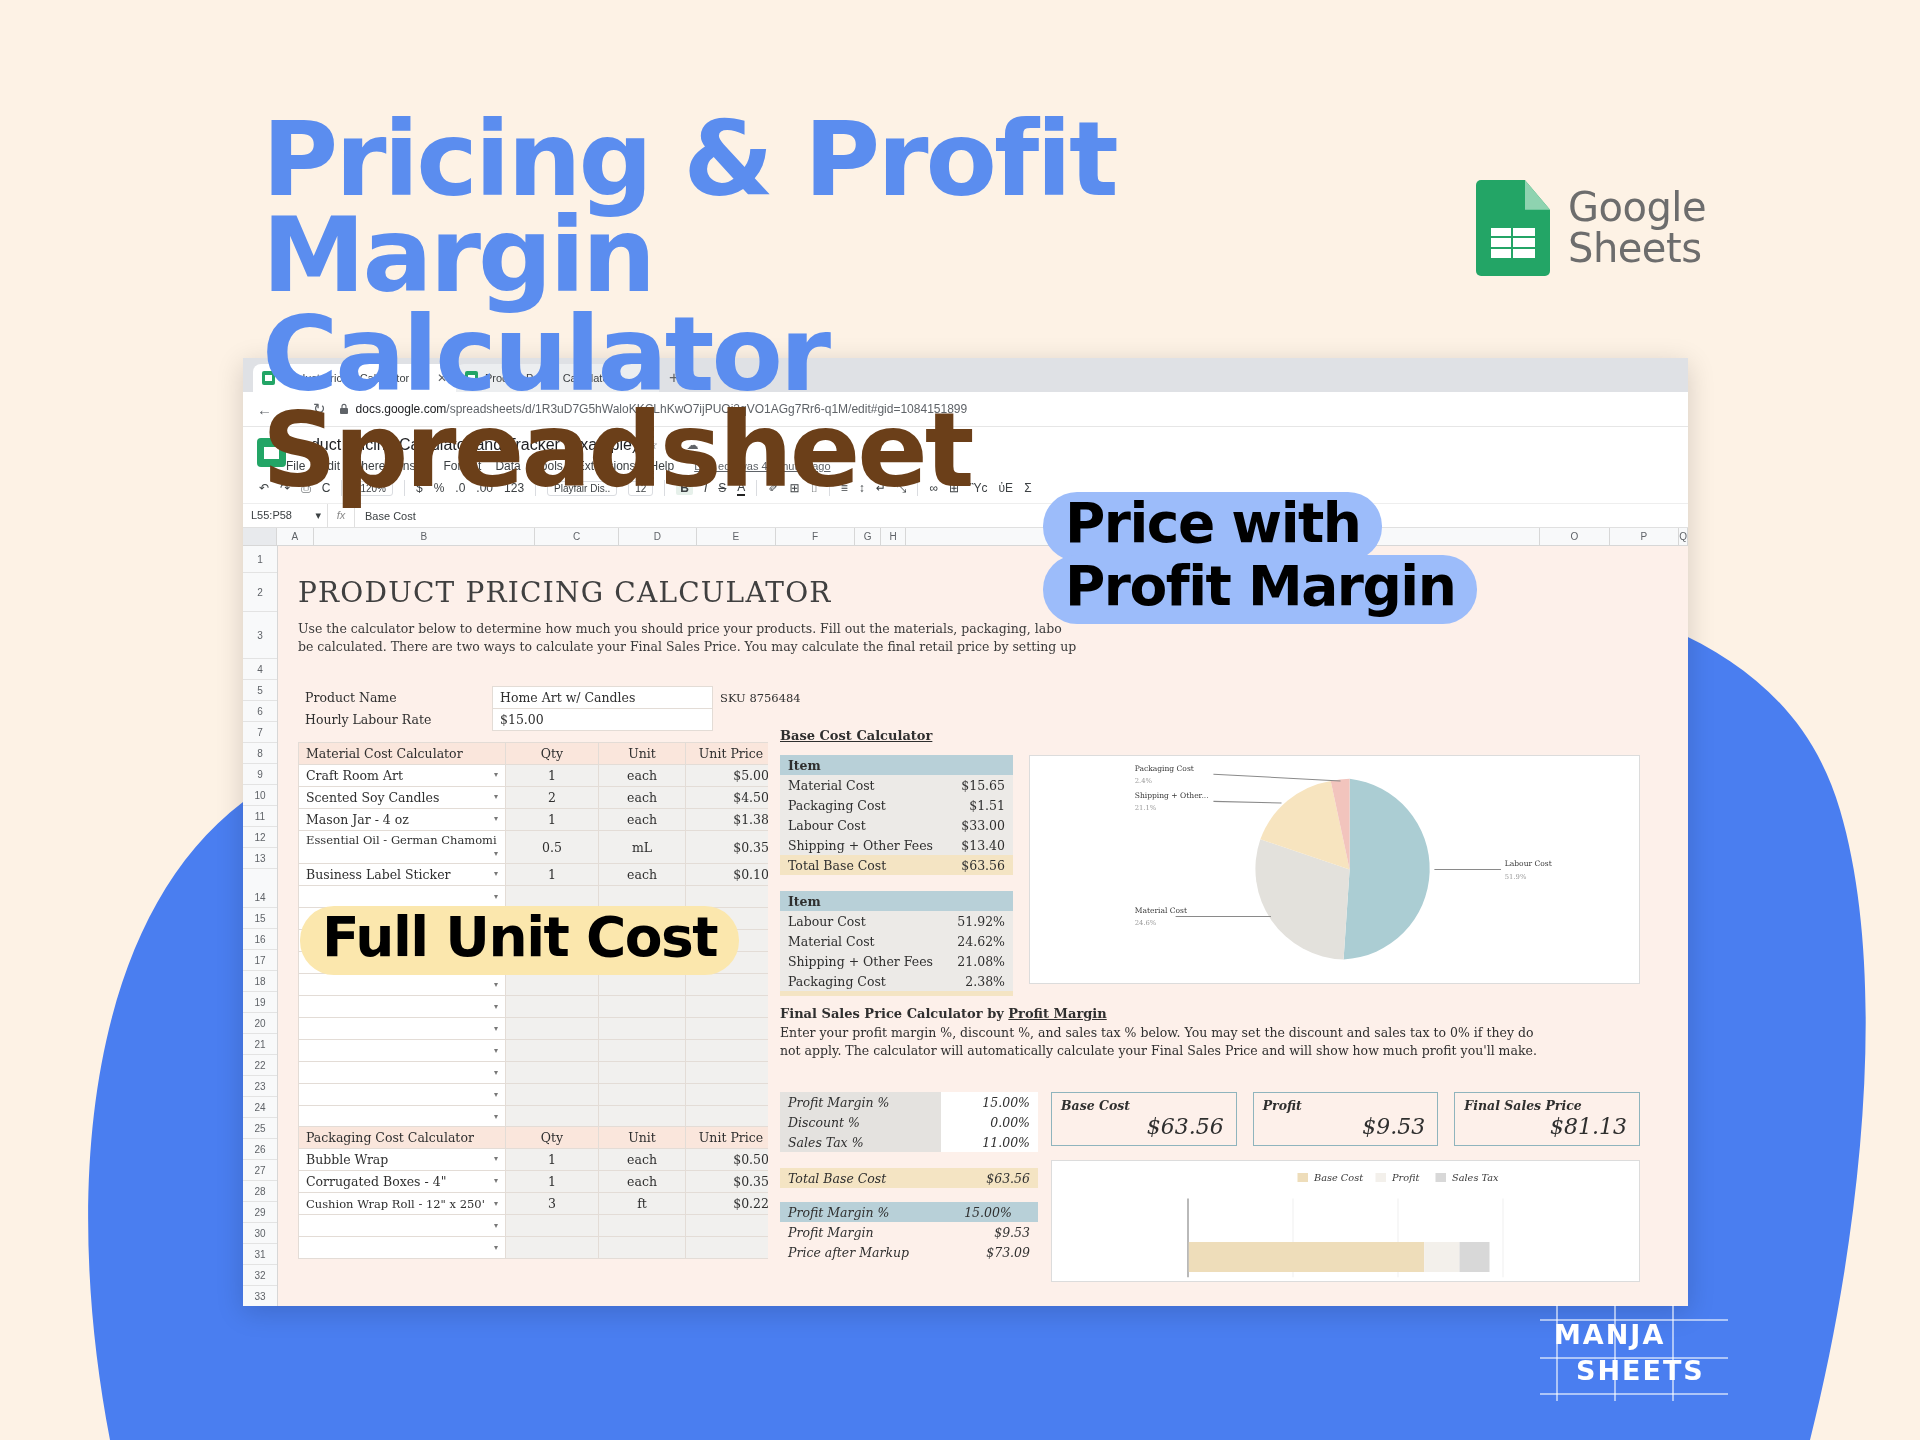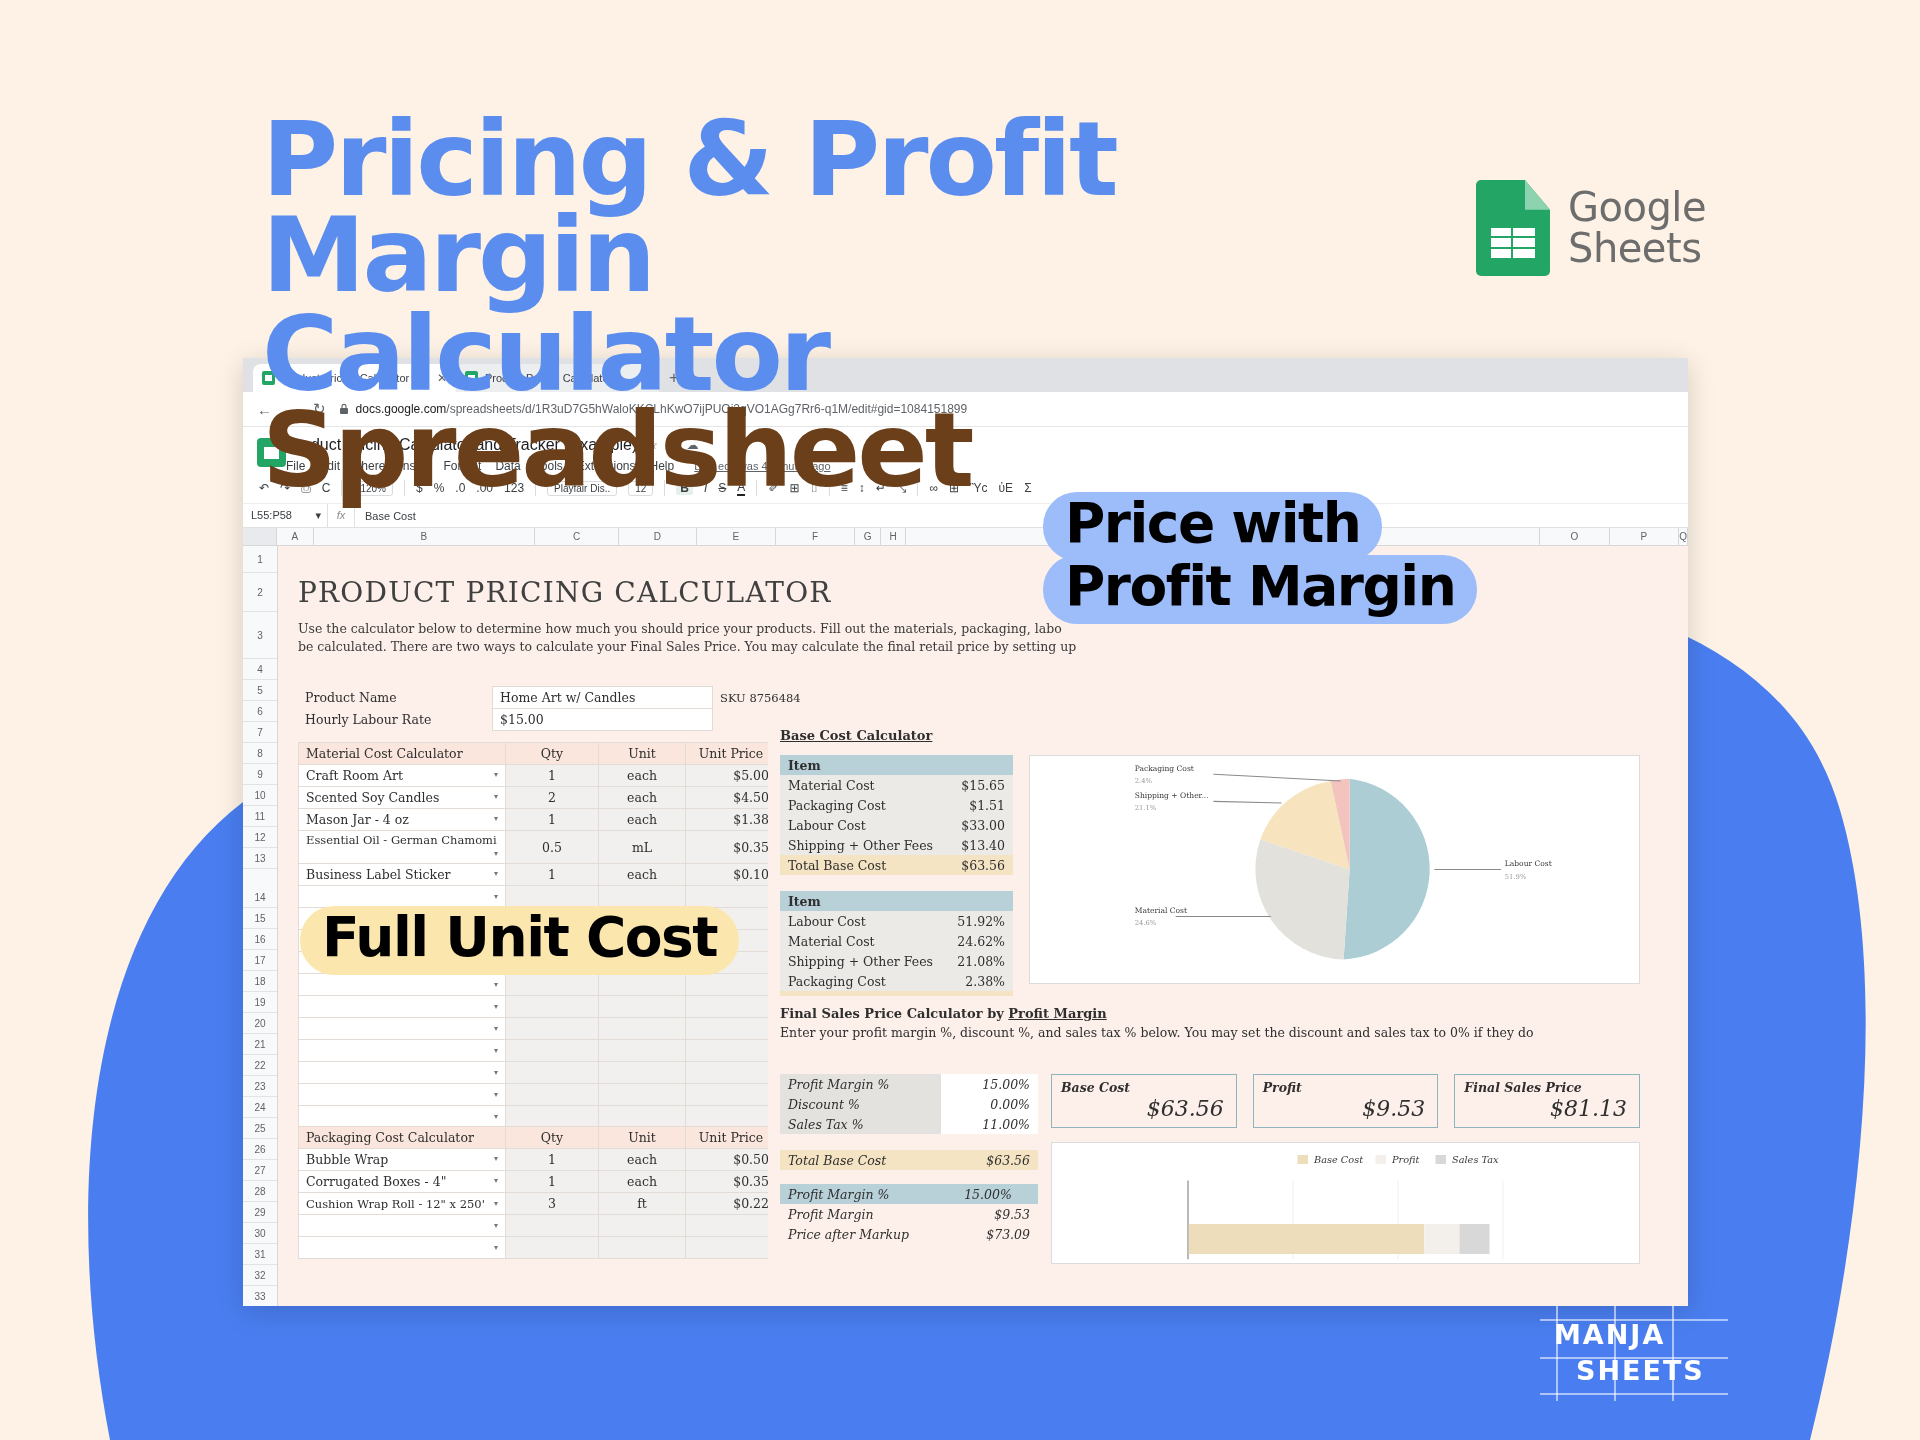--- a/index.html
+++ b/index.html
@@ -658,20 +658,21 @@
           </div>
         </div>
       </div>
 
       <div class="rpanel" style="left:490px;top:450px;width:860px;background:#fdf0ea;padding:10px 12px 16px 12px;">
         <div style="font-weight:bold;font-size:13px;">
           <span>Final Sales Price Calculator by </span><span style="text-decoration:underline">Profit Margin</span>
         </div>
         <div style="font-size:12.5px;line-height:1.45;margin-top:3px;">
           <div>Enter your profit margin %, discount %, and sales tax % below. You may set the discount and sales tax to 0% if they do</div>
+          <div>not apply. The calculator will automatically calculate your Final Sales Price and will show how much profit you'll make.</div>
         </div>
 
         <div style="display:flex;gap:13px;margin-top:32px;font-style:italic;">
           <div style="width:258px">
             <table class="kv">
               <tbody>
                   <tr>
                     <td style="background:#e4e2df;width:145px">Profit Margin %</td>
                     <td class="r" style="background:#fff">15.00%</td>
                   </tr>

